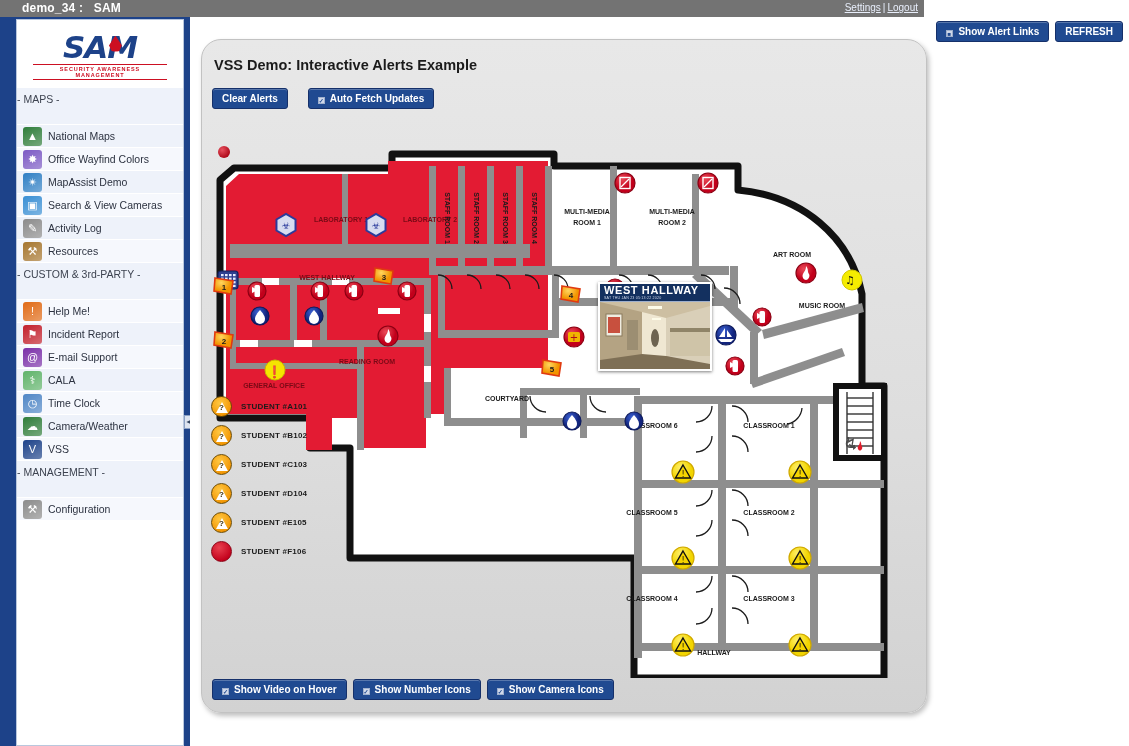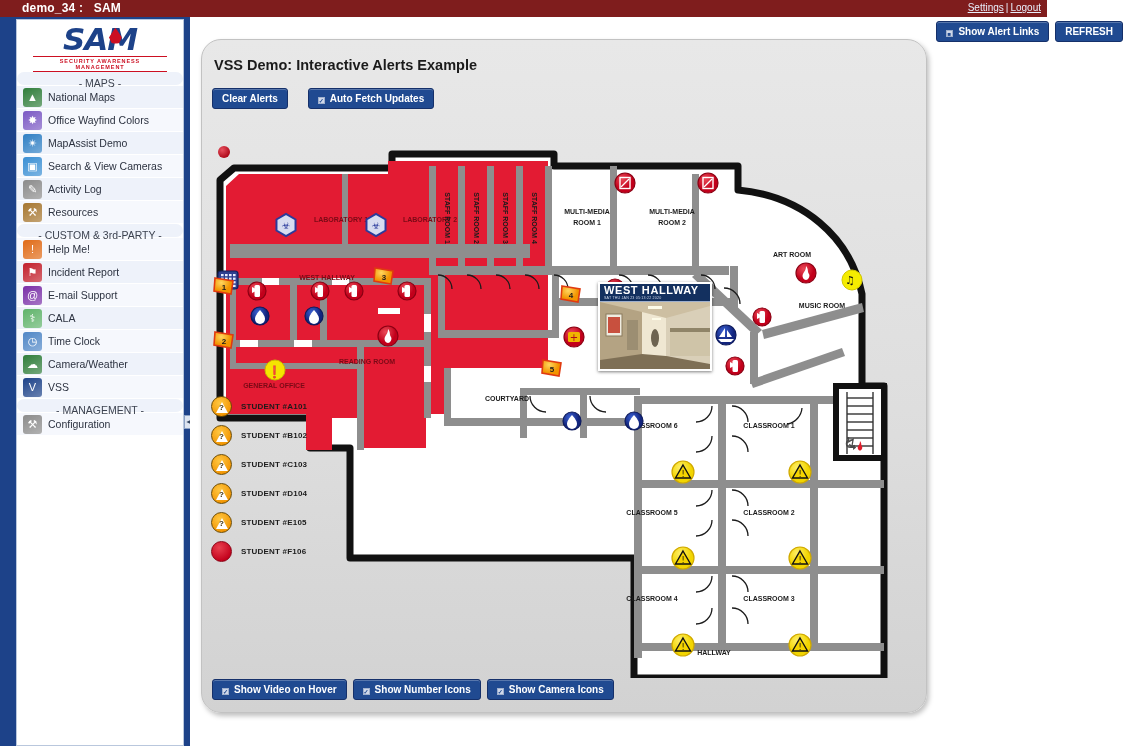--- a/index.html
+++ b/index.html
@@ -7,22 +7,22 @@
     margin: 0; padding: 0;
     width: 1129px; height: 746px;
     overflow: hidden;
     font-family: "Liberation Sans", sans-serif;
     background: #ffffff;
   }
 
   
   #topbar {
     position: absolute; left: 0; top: 0;
-    width: 1047px; height: 17px;
-    background: #7f1d1d;
+    width: 924px; height: 17px;
+    background: #737373;
     color: #ffffff;
   }
   #topbar-title {
     position: absolute; left: 22px; top: 1px;
     font-size: 12px; font-weight: bold;
     letter-spacing: .2px; white-space: pre;
   }
   #topbar-links {
     position: absolute; right: 6px; top: 2px;
     font-size: 10px; color: #e8eefb;
@@ -39,21 +39,21 @@
     background: #1d4289;
   }
   #sidebar {
     position: absolute; left: 16px; top: 19px;
     width: 168px; height: 727px;
     background: #ffffff;
     border: 1px solid #b9c7dd;
     overflow: hidden;
   }
   #logo-wrap {
-    height: 52px; padding-top: 3px;
+    height: 68px; padding-top: 3px;
     display: flex; flex-direction: column;
     align-items: center; justify-content: center;
     background: #ffffff;
   }
   #logo-text {
     font-family: "DejaVu Sans", sans-serif;
     font-size: 31px; font-weight: bold; font-style: italic;
     color: #1d4289; line-height: 1;
     letter-spacing: -1px; position: relative;
   }
@@ -64,25 +64,25 @@
     border-radius: 50% 50% 50% 50% / 60% 60% 40% 40%;
     clip-path: polygon(50% 0%, 100% 62%, 78% 100%, 22% 100%, 0% 62%);
   }
   #logo-tag {
     font-size: 5.5px; font-weight: bold; color: #cc0f22;
     letter-spacing: .9px; margin-top: 1px;
     border-top: 1px solid #cc0f22; border-bottom: 1px solid #cc0f22;
     padding: 1px 2px; width: 134px; text-align: center;
   }
   .nav-section {
-    height: 14px; line-height: 23px;
+    height: 37px; line-height: 23px;
     background: #eef2fa;
     border-bottom: 1px solid #ffffff;
-    text-align: center;
-    font-size: 10.5px; color: #3d4350; border-radius: 9px;
+    text-align: left;
+    font-size: 10.5px; color: #3d4350;
   }
   .nav-item {
     height: 23px;
     display: flex; align-items: center;
     background: #f6f8fd;
     border-bottom: 1px solid #ffffff;
     padding-left: 6px;
     font-size: 10.5px; color: #2c3240;
     cursor: pointer;
   }

